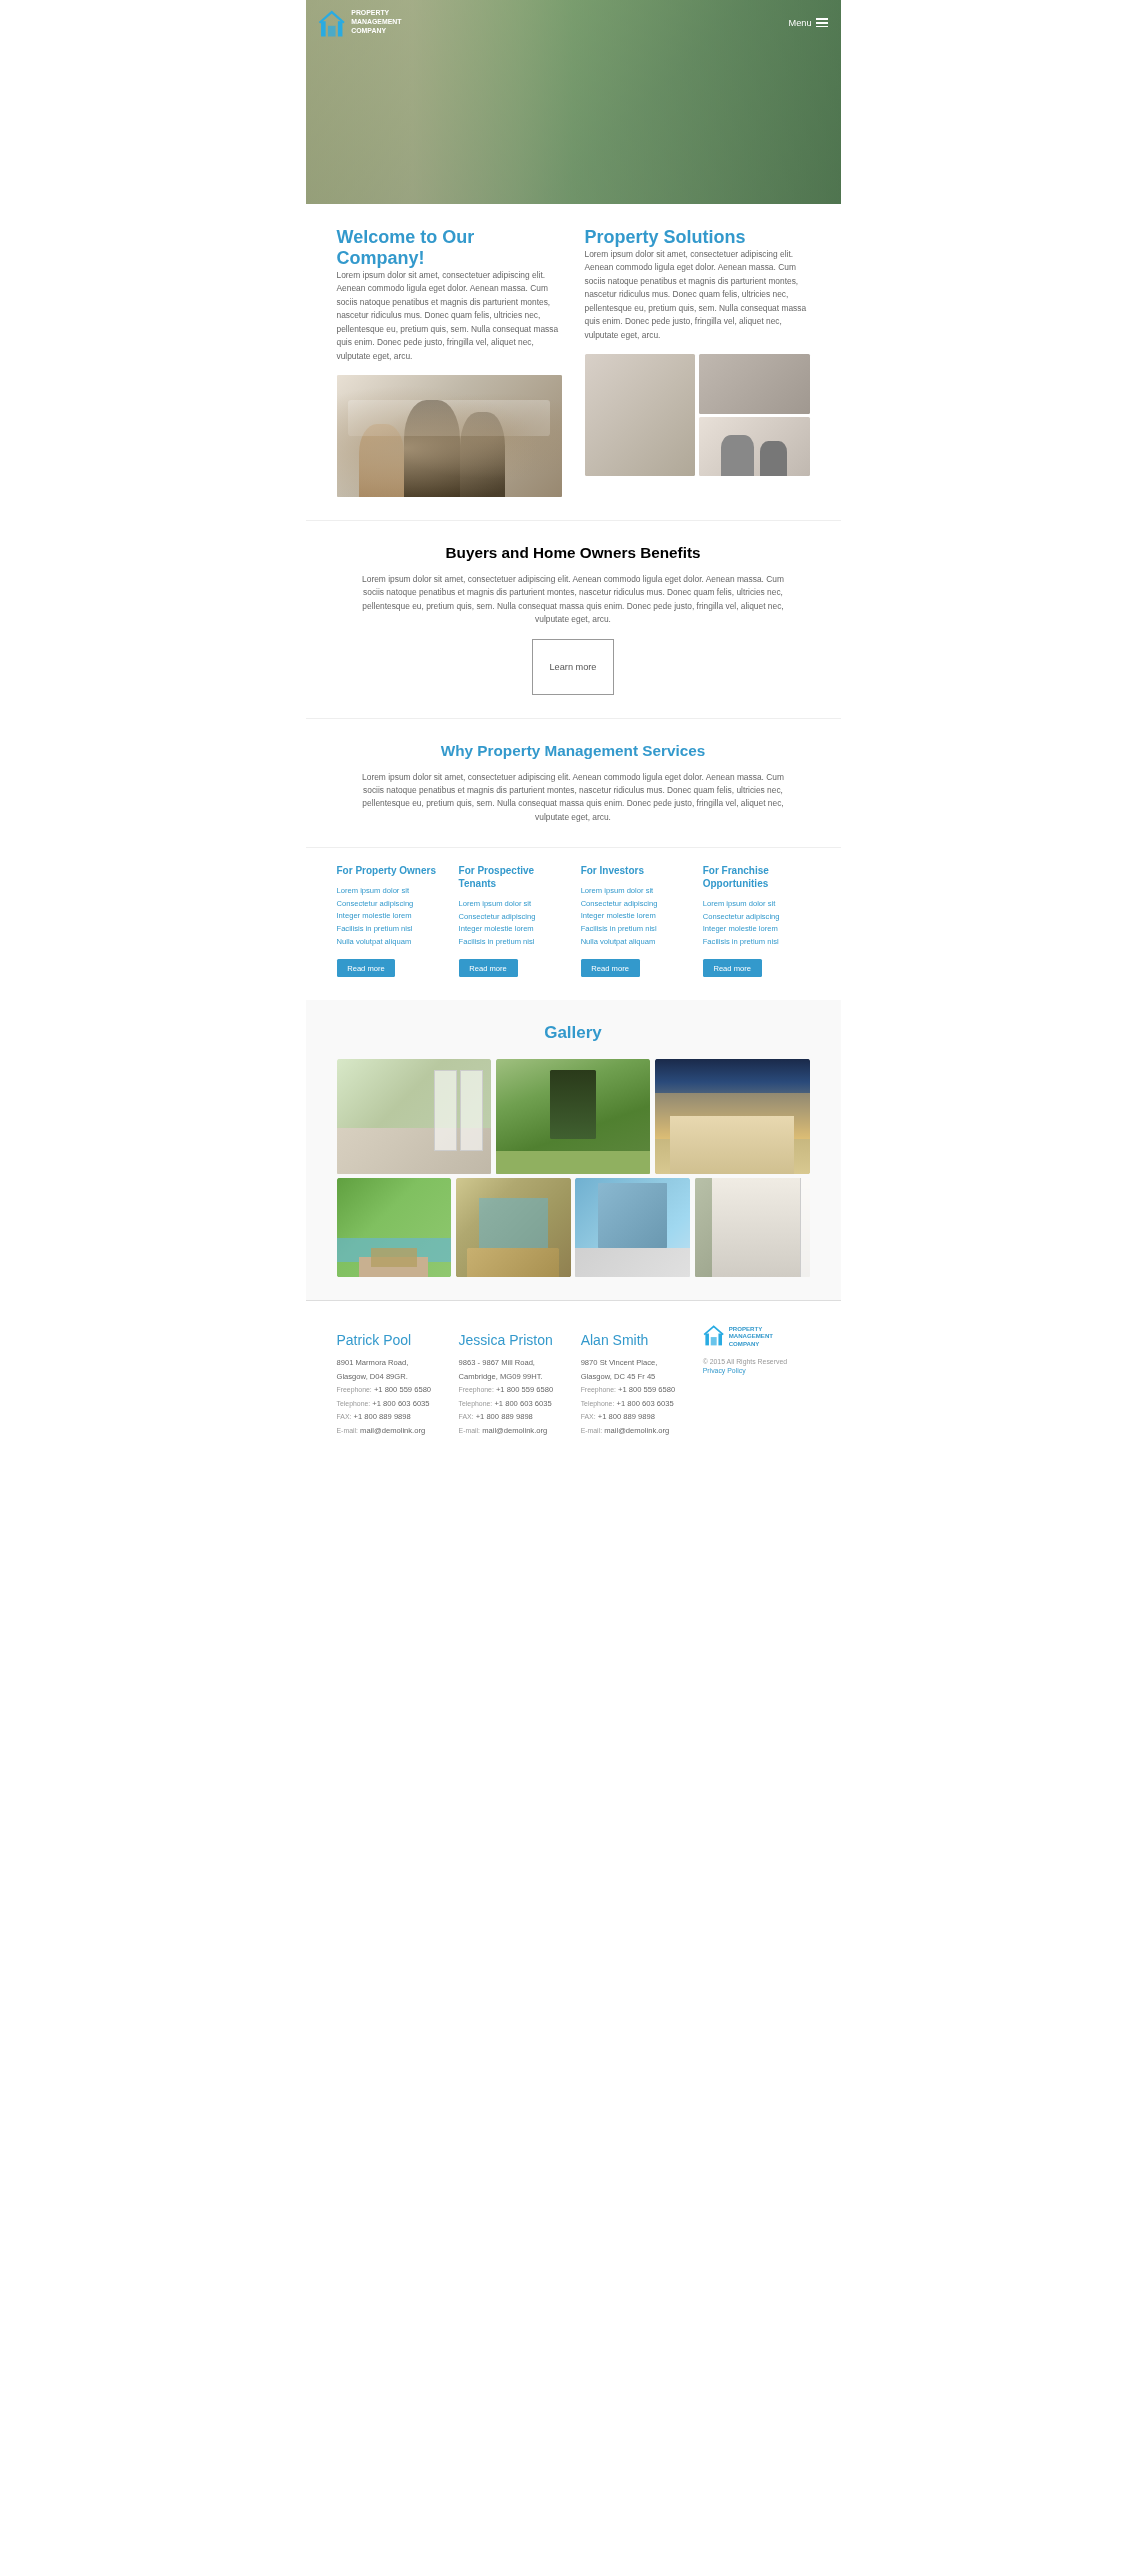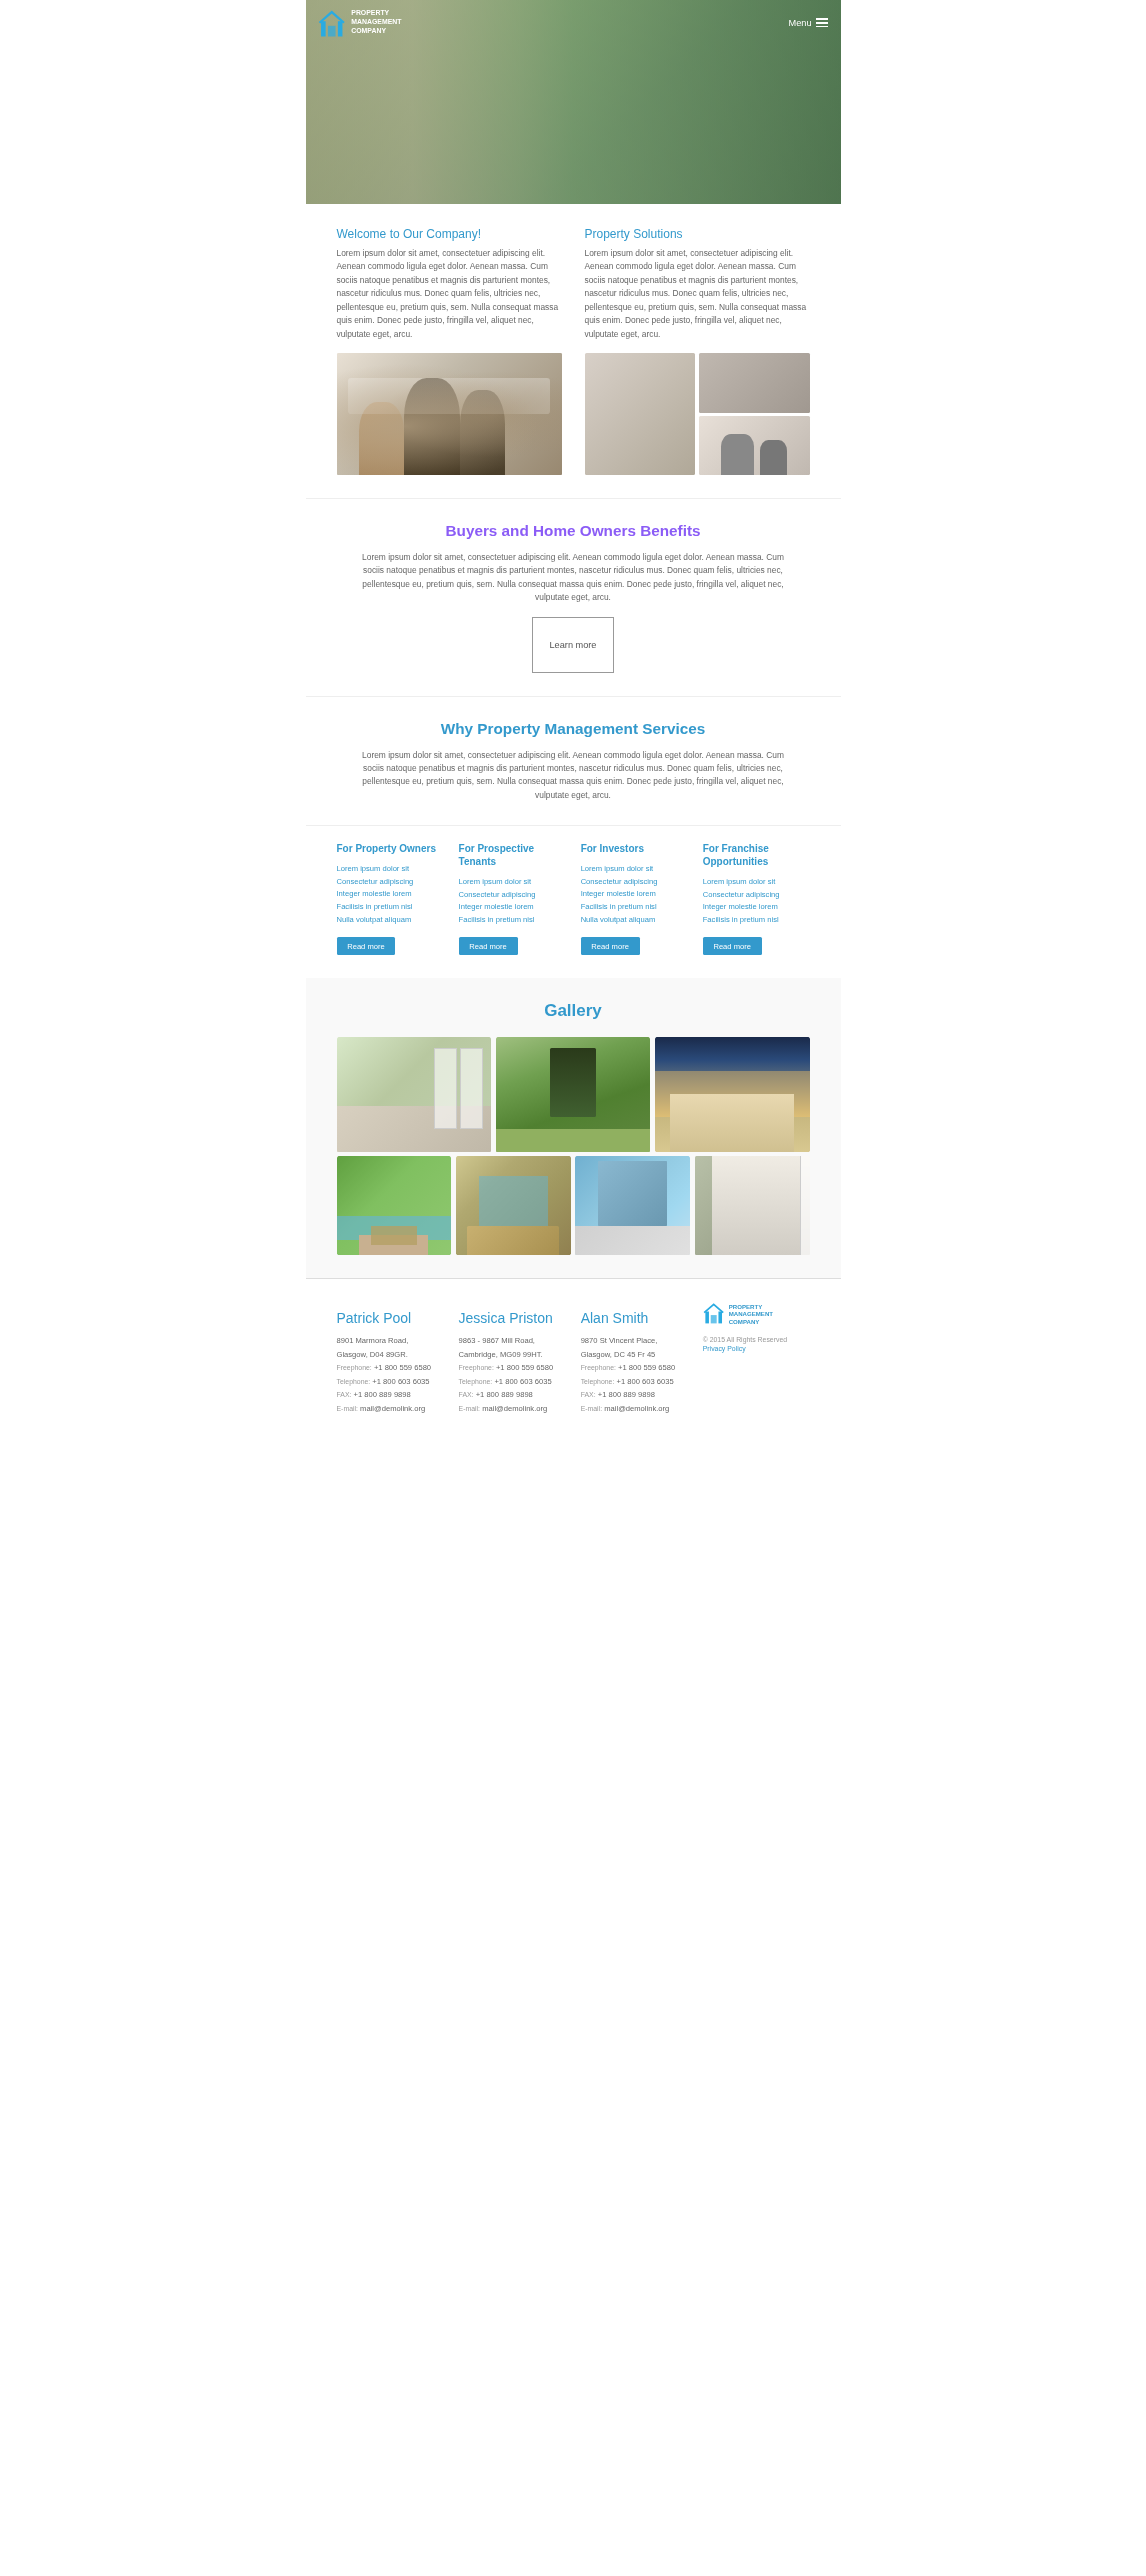--- a/index.html
+++ b/index.html
@@ -60,23 +60,23 @@
     .menu-lines { display: flex; flex-direction: column; gap: 2.3px; }
     .menu-line { width: 12.2px; height: 1.5px; background: #fff; }
 
     
     .section { padding: 23px 31px; }
 
     .two-col { display: grid; grid-template-columns: 1fr 1fr; gap: 23px; }
 
     .section-heading {
       color: #3399cc;
-      font-size: 12px;
-      font-weight: normal;
-      margin-bottom: 6px;
+      font-size: 18px;
+      font-weight: bold;
+      margin-bottom: 0;
     }
     .section-text {
       font-size: 8.4px;
       color: #666;
       line-height: 1.6;
     }
 
     
     .photo-grid-left {
       margin-top: 12.2px;
@@ -116,21 +116,21 @@
     }
 
     
     .center-section {
       padding: 23px 31px;
       text-align: center;
       border-top: 0.8px solid #eee;
       border-bottom: 0.8px solid #eee;
     }
     .center-heading {
-      color: #8b5cf6;
+      color: #000000;
       font-size: 15.3px;
       font-weight: bold;
       margin-bottom: 10.7px;
     }
     .center-text {
       font-size: 8.4px;
       color: #666;
       line-height: 1.6;
       max-width: 443px;
       margin: 0 auto 12.2px;

